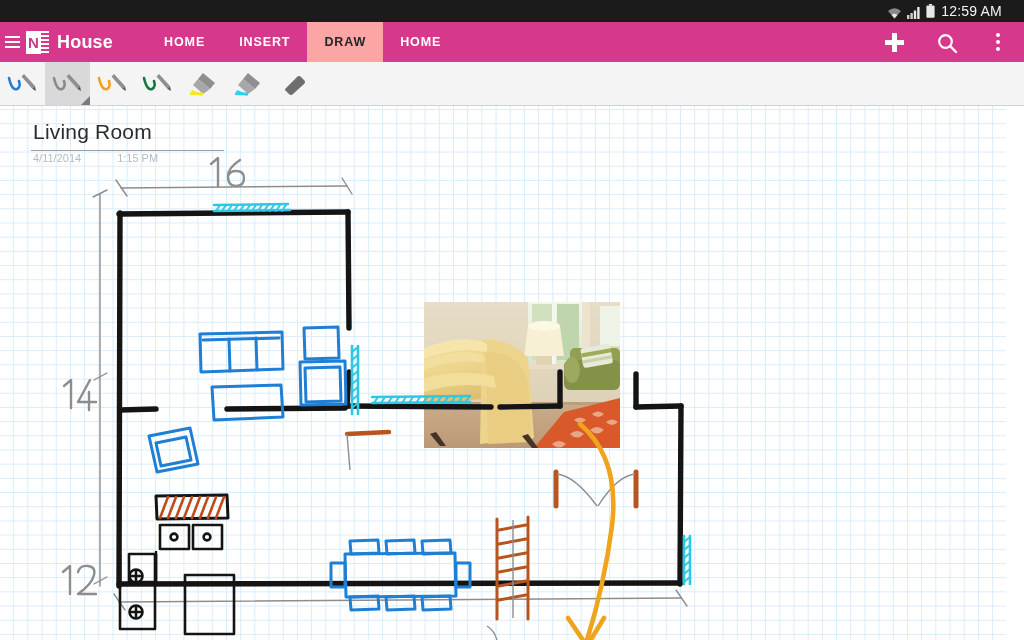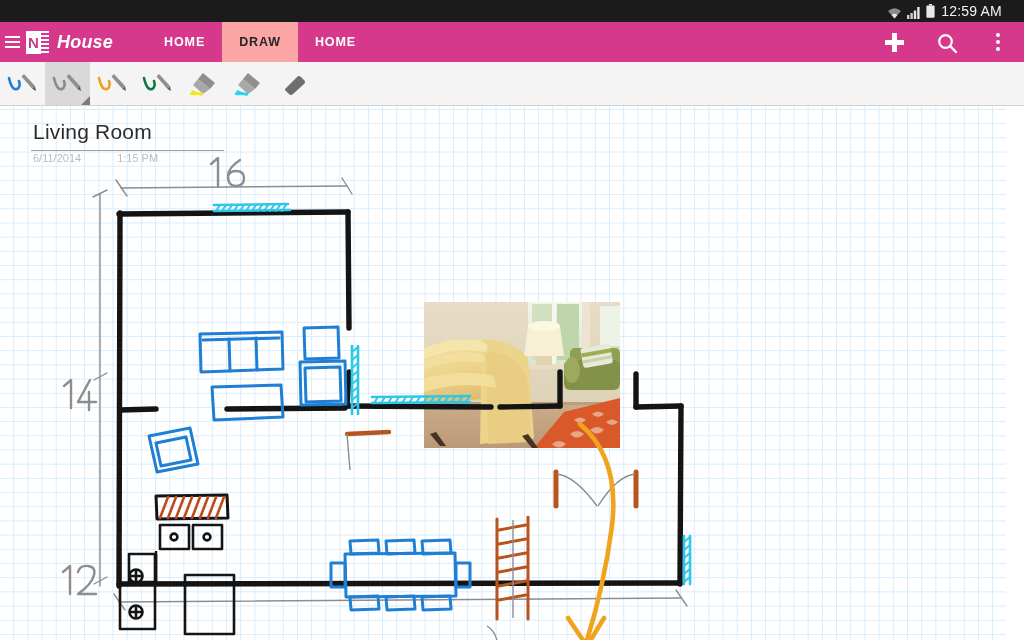--- a/index.html
+++ b/index.html
@@ -51,21 +51,20 @@
   }
   .onenote-logo .tabs {
     width: 8px; height: 23px;
     background: repeating-linear-gradient(to bottom,
       #ffffff 0px, #ffffff 2px, #d6398b 2px, #d6398b 4px);
   }
   .app-title {
     color: #ffffff; font-size: 18px; font-weight: bold;
     display: flex; align-items: center; padding: 0 6px 0 2px;
     letter-spacing: .2px;
-    font-style: italic;
   }
   .ribbon-tabs { display: flex; align-items: stretch; margin-left: 28px; justify-content: space-between; }
   .rtab {
     display: flex; align-items: center; justify-content: center;
     padding: 0 17px; color: #ffffff; font-size: 12.5px;
     font-weight: bold; letter-spacing: .9px;
   }
   .rtab.active { background: #fca5a5; color: #262626; }
   .appbar-right {
     margin-left: auto; display: flex; align-items: center; gap: 0px;
@@ -174,20 +173,21 @@
   <div class="logo-wrap">
     <div class="onenote-logo">
       <div class="sheet">N</div>
       <div class="tabs"></div>
     </div>
   </div>
   <div class="app-title">House</div>
 
   <div class="ribbon-tabs">
     <div class="rtab">HOME</div>
+    <div class="rtab">INSERT</div>
     <div class="rtab active">DRAW</div>
     <div class="rtab">HOME</div>
   </div>
 
   <div class="appbar-right">
     <div class="abtn">
       <span class="ico-plus"></span>
     </div>
     <div class="abtn">
       <span class="ico-search">
@@ -257,21 +257,21 @@
       <path d="M9 16 L20 5 Q22 3 24 5 L27 8 Q29 10 27 12 L16 22 Q14 24 12 22 L9 19 Q7 18 9 16 Z" fill="#6e6e6e"></path>
     </svg>
   </div>
 </div>
 
 <div class="canvas">
 
   <div class="page-title">Living Room</div>
   <div class="title-rule"></div>
   <div class="meta-row">
-    <span>6/11/2014</span>
+    <span>4/11/2014</span>
     <span>1:15 PM</span>
   </div>
 
   <div class="photo">
     <svg viewBox="0 0 196 146" preserveAspectRatio="none">
       <defs>
         <linearGradient id="wallg" x1="0" y1="0" x2="0" y2="1">
           <stop offset="0" stop-color="#e6dcc4"></stop>
             <stop offset="1" stop-color="#dcd0b4"></stop>
         </linearGradient>

